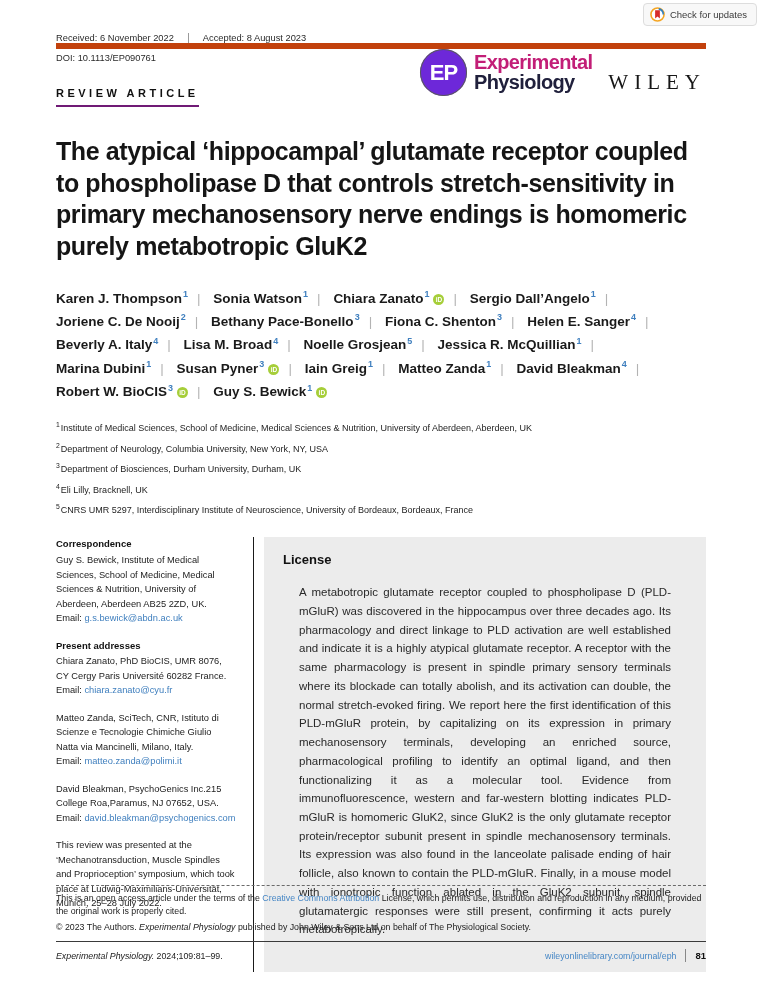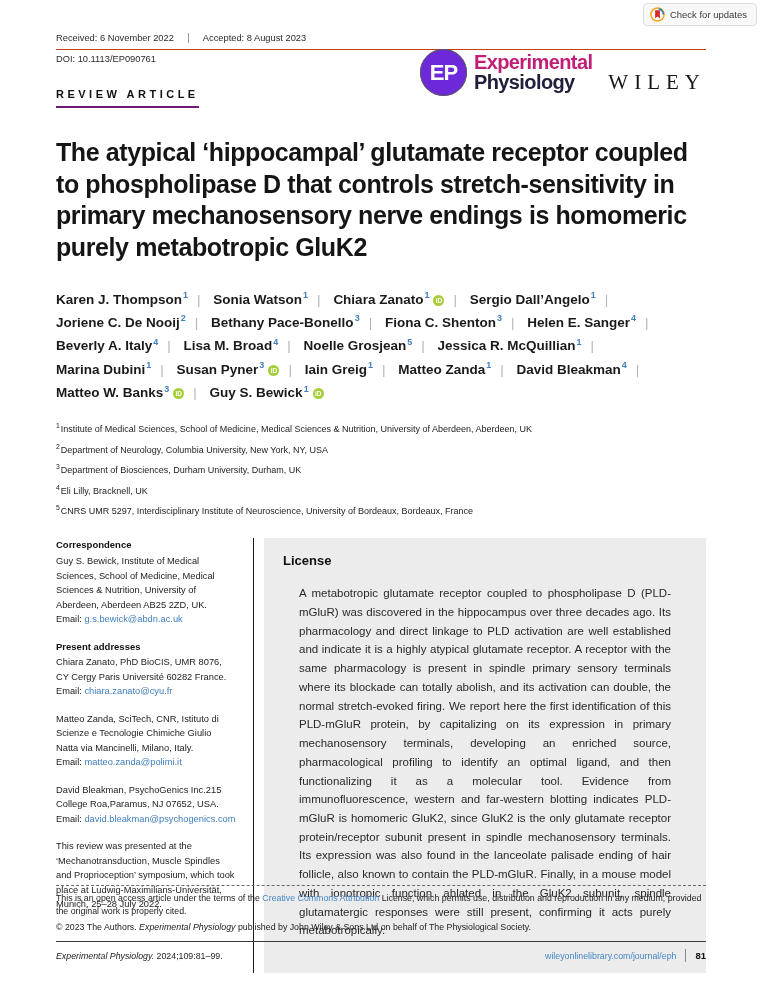--- a/index.html
+++ b/index.html
@@ -7,22 +7,22 @@
         font-family:"Liberation Sans",sans-serif;color:#222;}
   .content{position:absolute;left:56px;top:0;width:650px;}
 
   
   .check-updates{position:absolute;top:3px;right:4px;display:flex;align-items:center;gap:5px;
     border:1px solid #ddd;background:#f8f8f8;border-radius:4px;padding:3px 9px 3px 6px;
     font-size:9.5px;color:#3a3a3a;cursor:pointer;}
   .check-updates svg{display:block;}
 
   
-  .meta-row{display:flex;align-items:stretch;margin-top:33px;padding-bottom:6px;
-    border-bottom:1px solid #c2410c;font-size:9.3px;color:#2a2a2a;}
+  .meta-row{display:flex;align-items:stretch;margin-top:33px;
+    border-bottom:6px solid #c2410c;font-size:9.3px;color:#2a2a2a;}
   .meta-received{padding-right:14px;}
   .meta-divider{width:1px;background:#9a9a9a;}
   .meta-accepted{padding-left:14px;}
   .doi-row{margin-top:4px;font-size:9.3px;color:#2a2a2a;}
 
   
   .journal-block{position:absolute;top:49px;right:0;display:flex;align-items:center;}
   .ep-circle{width:47px;height:47px;border-radius:50%;background:#6d28d9;color:#fff;
     display:flex;align-items:center;justify-content:center;font-size:22px;font-weight:bold;
     letter-spacing:-1px;box-shadow:inset 0 0 0 1px #5a5a5c;}
@@ -132,21 +132,21 @@
       <span class="author-unit"><span>Helen E. Sanger</span><sup class="asup">4</sup><span class="sep">|</span></span>
       <span class="author-unit"><span>Beverly A. Italy</span><sup class="asup">4</sup><span class="sep">|</span></span>
       <span class="author-unit"><span>Lisa M. Broad</span><sup class="asup">4</sup><span class="sep">|</span></span>
       <span class="author-unit"><span>Noelle Grosjean</span><sup class="asup">5</sup><span class="sep">|</span></span>
       <span class="author-unit"><span>Jessica R. McQuillian</span><sup class="asup">1</sup><span class="sep">|</span></span>
       <span class="author-unit"><span>Marina Dubini</span><sup class="asup">1</sup><span class="sep">|</span></span>
       <span class="author-unit"><span>Susan Pyner</span><sup class="asup">3</sup><span class="orcid">iD</span><span class="sep">|</span></span>
       <span class="author-unit"><span>Iain Greig</span><sup class="asup">1</sup><span class="sep">|</span></span>
       <span class="author-unit"><span>Matteo Zanda</span><sup class="asup">1</sup><span class="sep">|</span></span>
       <span class="author-unit"><span>David Bleakman</span><sup class="asup">4</sup><span class="sep">|</span></span>
-      <span class="author-unit"><span>Matteo W. Banks</span><sup class="asup">3</sup><span class="orcid">iD</span><span class="sep">|</span></span>
+      <span class="author-unit"><span>Robert W. BioCIS</span><sup class="asup">3</sup><span class="orcid">iD</span><span class="sep">|</span></span>
       <span class="author-unit"><span>Guy S. Bewick</span><sup class="asup">1</sup><span class="orcid">iD</span></span>
     </div>
 
     <div class="affiliations">
       <div class="affil"><sup>1</sup><span>Institute of Medical Sciences, School of Medicine, Medical Sciences &amp; Nutrition, University of Aberdeen, Aberdeen, UK</span></div>
       <div class="affil"><sup>2</sup><span>Department of Neurology, Columbia University, New York, NY, USA</span></div>
       <div class="affil"><sup>3</sup><span>Department of Biosciences, Durham University, Durham, UK</span></div>
       <div class="affil"><sup>4</sup><span>Eli Lilly, Bracknell, UK</span></div>
       <div class="affil"><sup>5</sup><span>CNRS UMR 5297, Interdisciplinary Institute of Neuroscience, University of Bordeaux, Bordeaux, France</span></div>
     </div>

